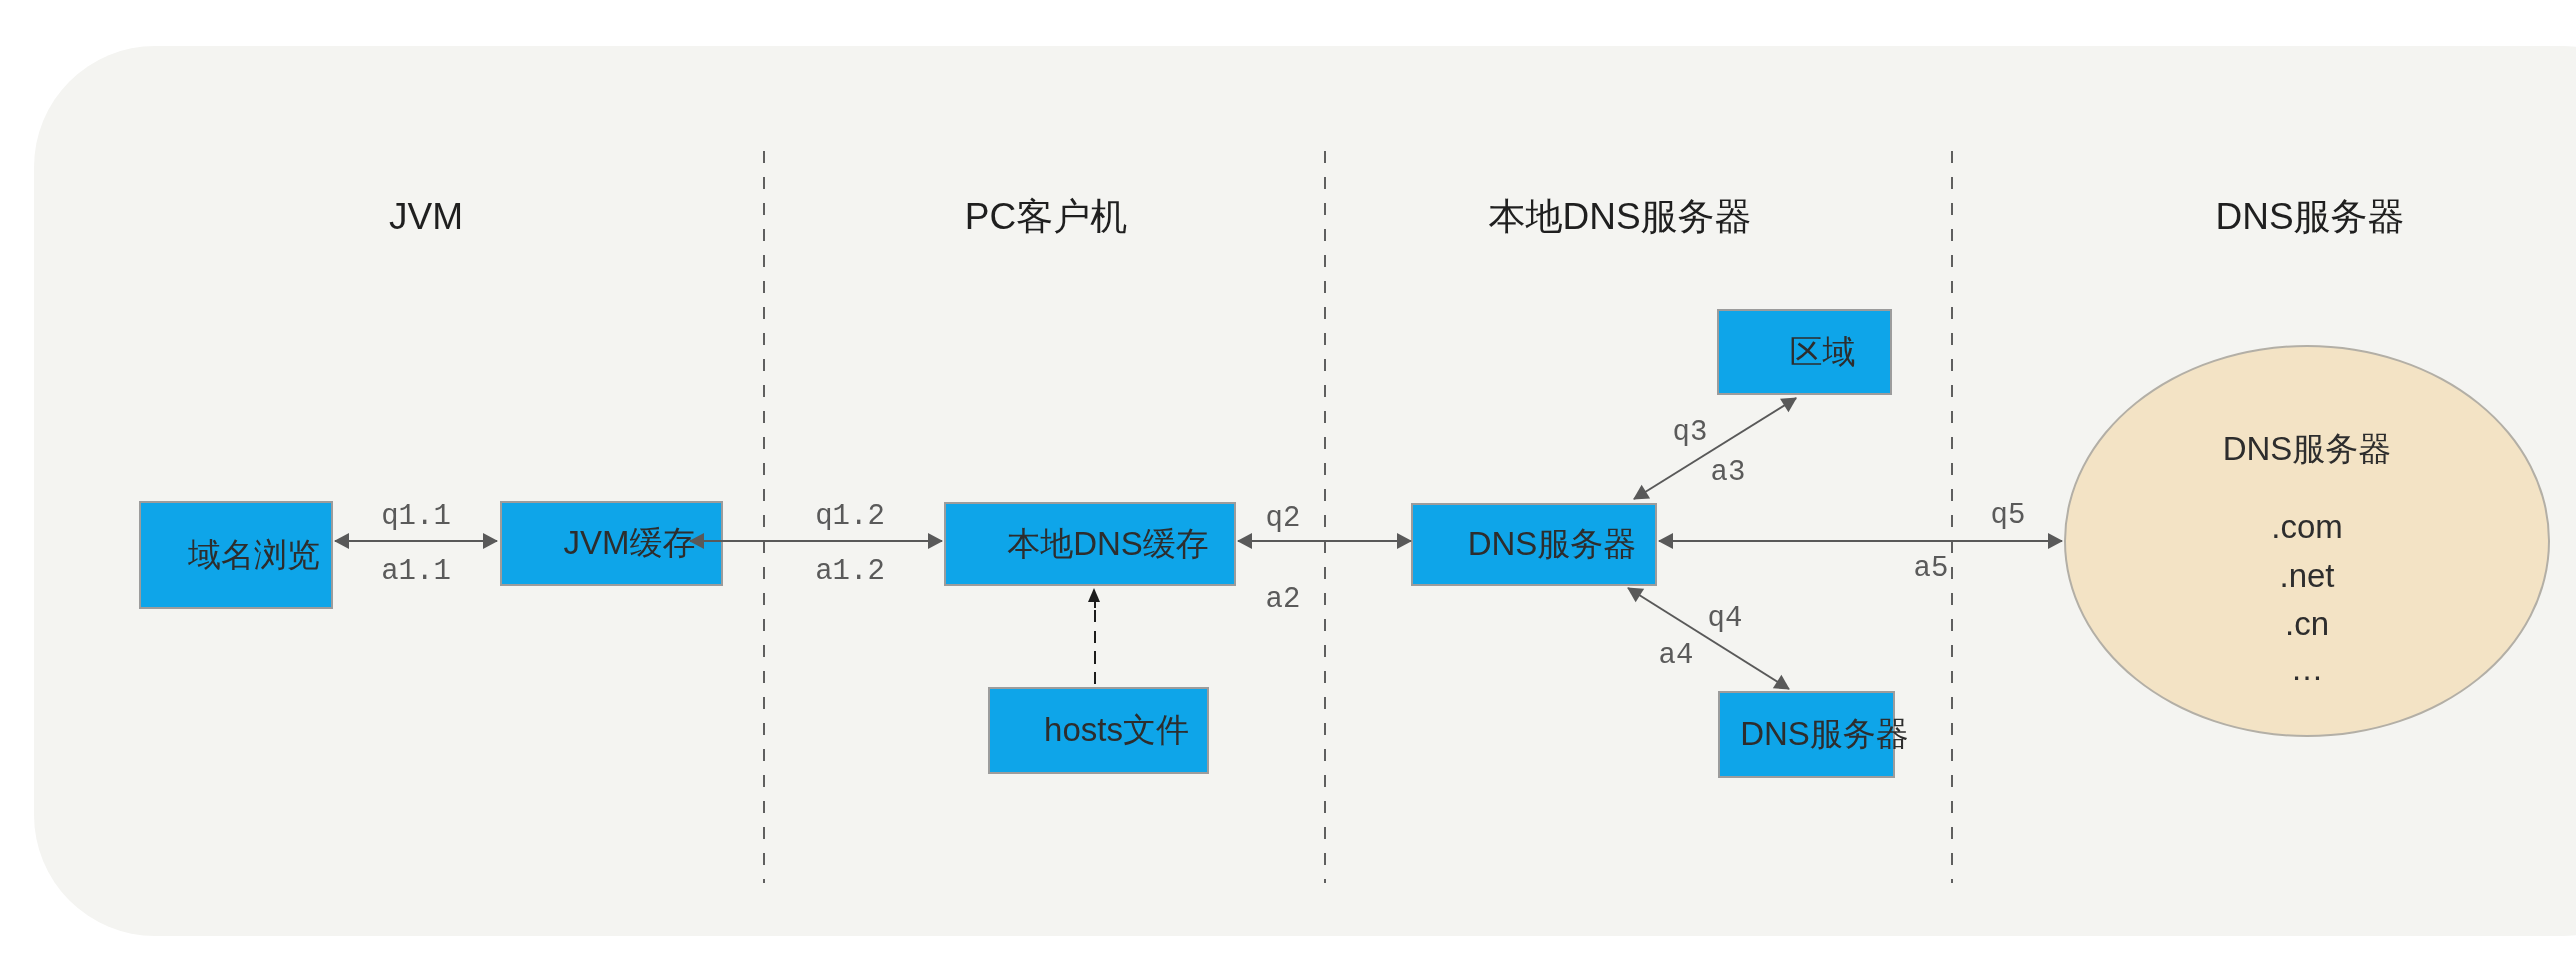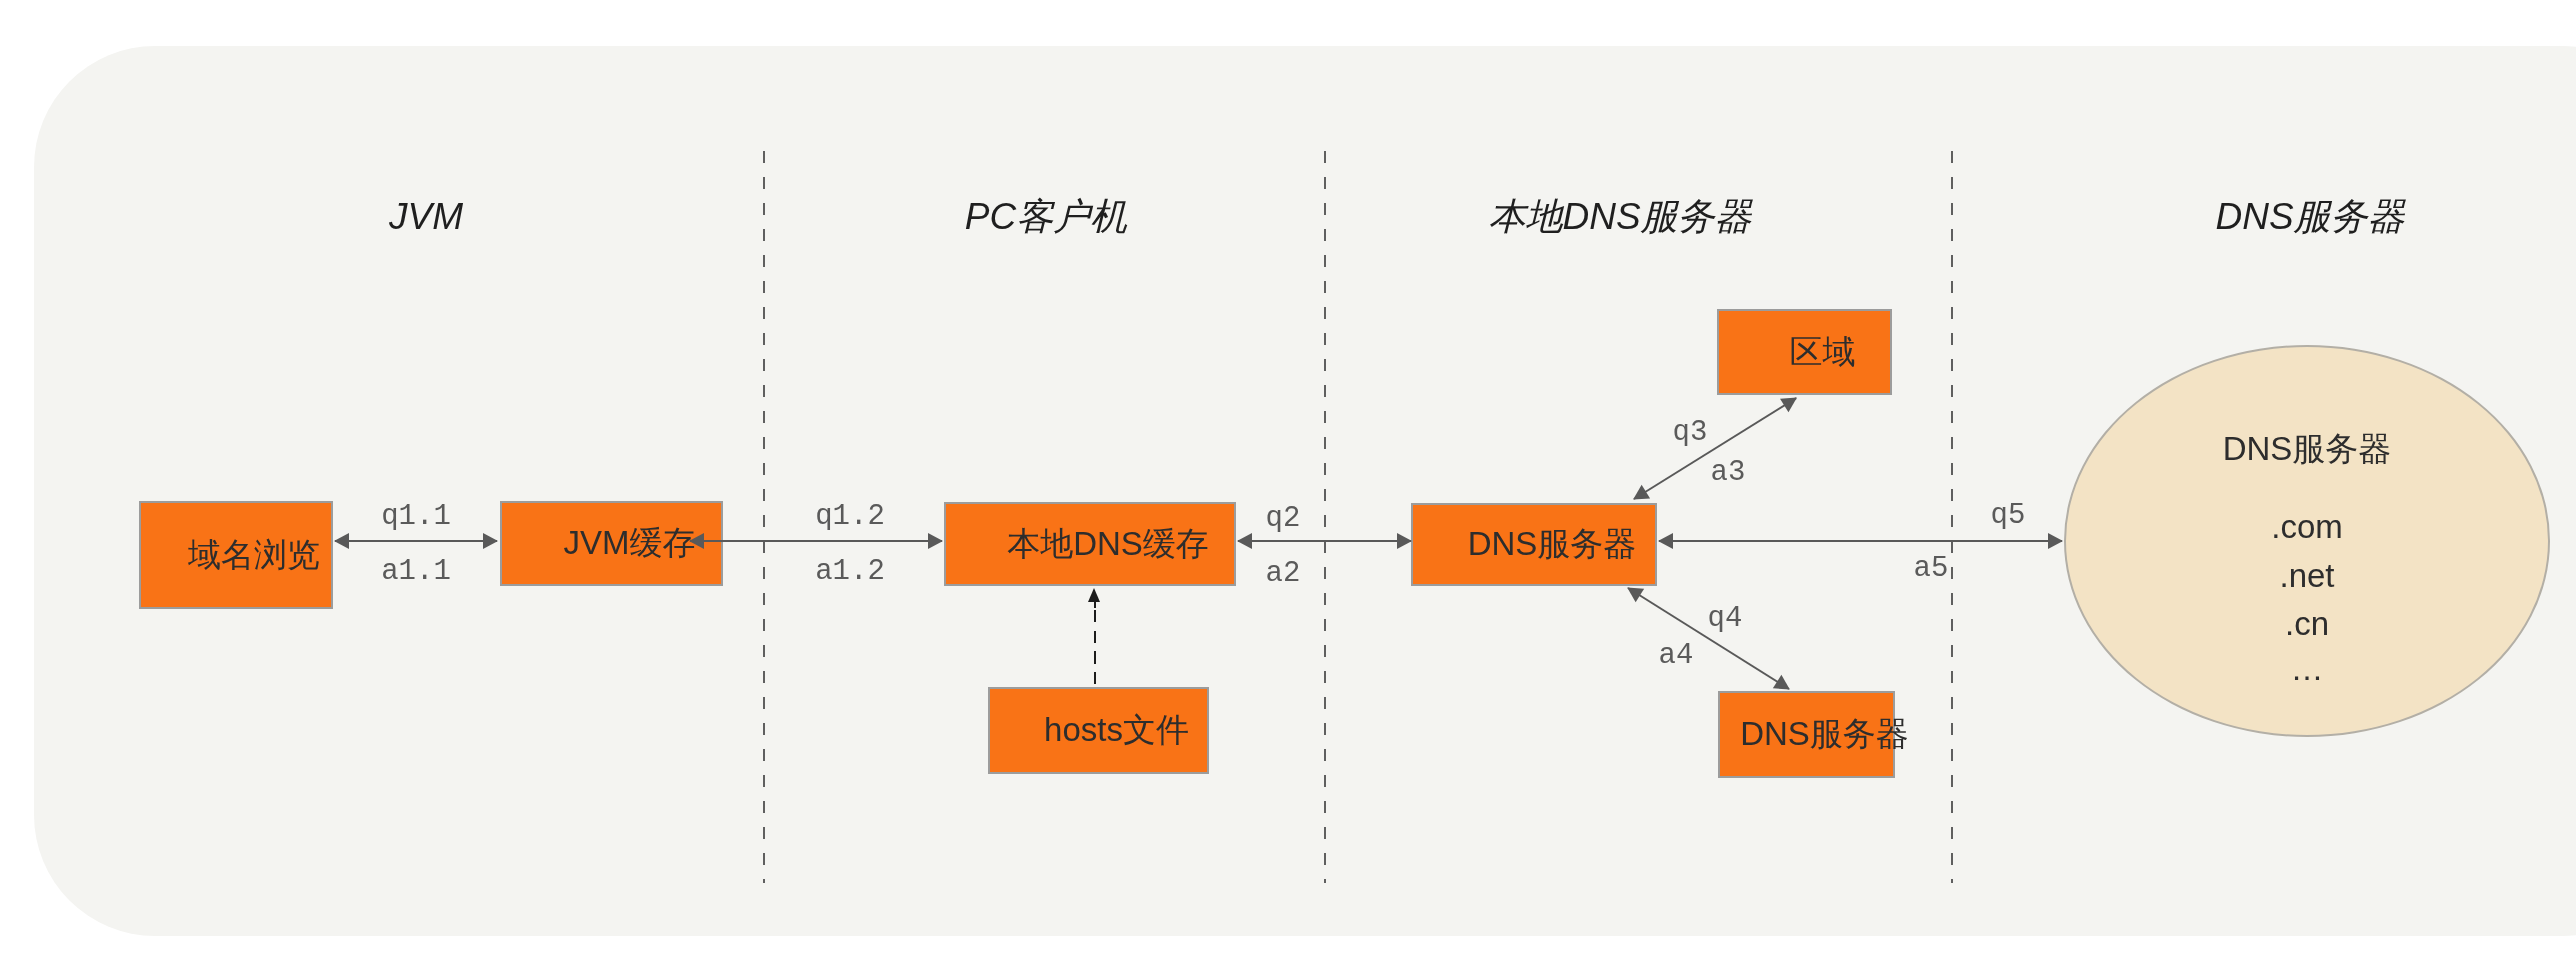--- a/index.html
+++ b/index.html
@@ -25,26 +25,25 @@
     height: 732px;
     background: repeating-linear-gradient(to bottom, #5f5f5f 0 12.4px, rgba(0,0,0,0) 12.4px 26px);
   }
   .col-header {
     position: absolute;
     transform: translateX(-50%);
     font-size: 37px;
     line-height: 40px;
     color: #1f1f1f;
     white-space: nowrap;
-    font-style: italic;
   }
   .node {
     position: absolute;
     box-sizing: border-box;
-    background: #f97316;
+    background: #0ea5e9;
     border: 2.1px solid #9c9c9c;
     color: #2d2d2d;
     font-size: 33px;
     display: flex;
     align-items: center;
     justify-content: center;
     white-space: nowrap;
     padding-left: 36px;
   }
   .ellipse {
@@ -170,21 +169,21 @@
 
   <div class="hosts-head"></div>
   <div class="hosts-stub"></div>
   <div class="hosts-dash"></div>
 
   <div class="edge-label" style="left:416px;  top:516px">q1.1</div>
   <div class="edge-label" style="left:416px;  top:571px">a1.1</div>
   <div class="edge-label" style="left:850px; top:516px">q1.2</div>
   <div class="edge-label" style="left:850px; top:571px">a1.2</div>
   <div class="edge-label" style="left:1283px; top:518px">q2</div>
-  <div class="edge-label" style="left:1283px; top:573px">a2</div>
+  <div class="edge-label" style="left:1283px; top:599px">a2</div>
   <div class="edge-label" style="left:1690px; top:432px">q3</div>
   <div class="edge-label" style="left:1728px; top:472px">a3</div>
   <div class="edge-label" style="left:1725px; top:618px">q4</div>
   <div class="edge-label" style="left:1676px; top:655px">a4</div>
   <div class="edge-label" style="left:2008px; top:515px">q5</div>
   <div class="edge-label" style="left:1931px; top:568px">a5</div>
 
 </div>
 
 

